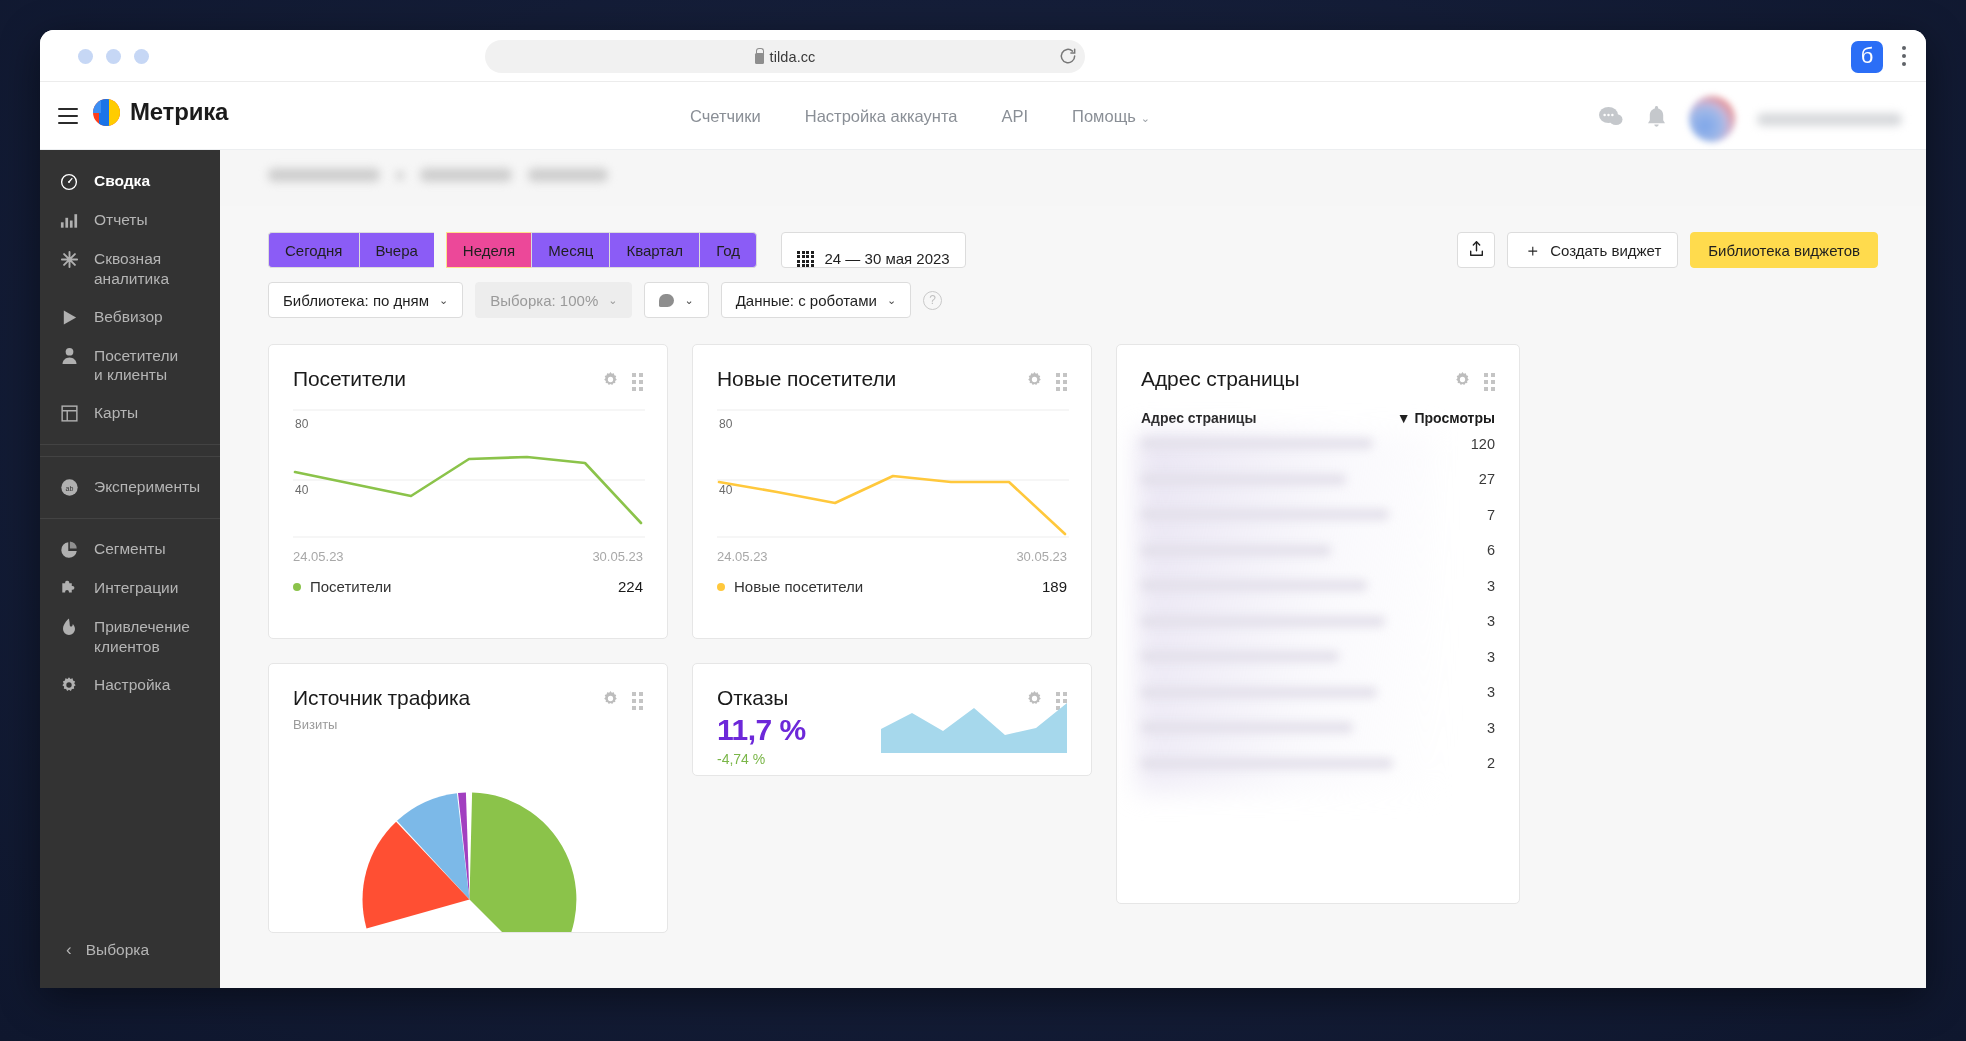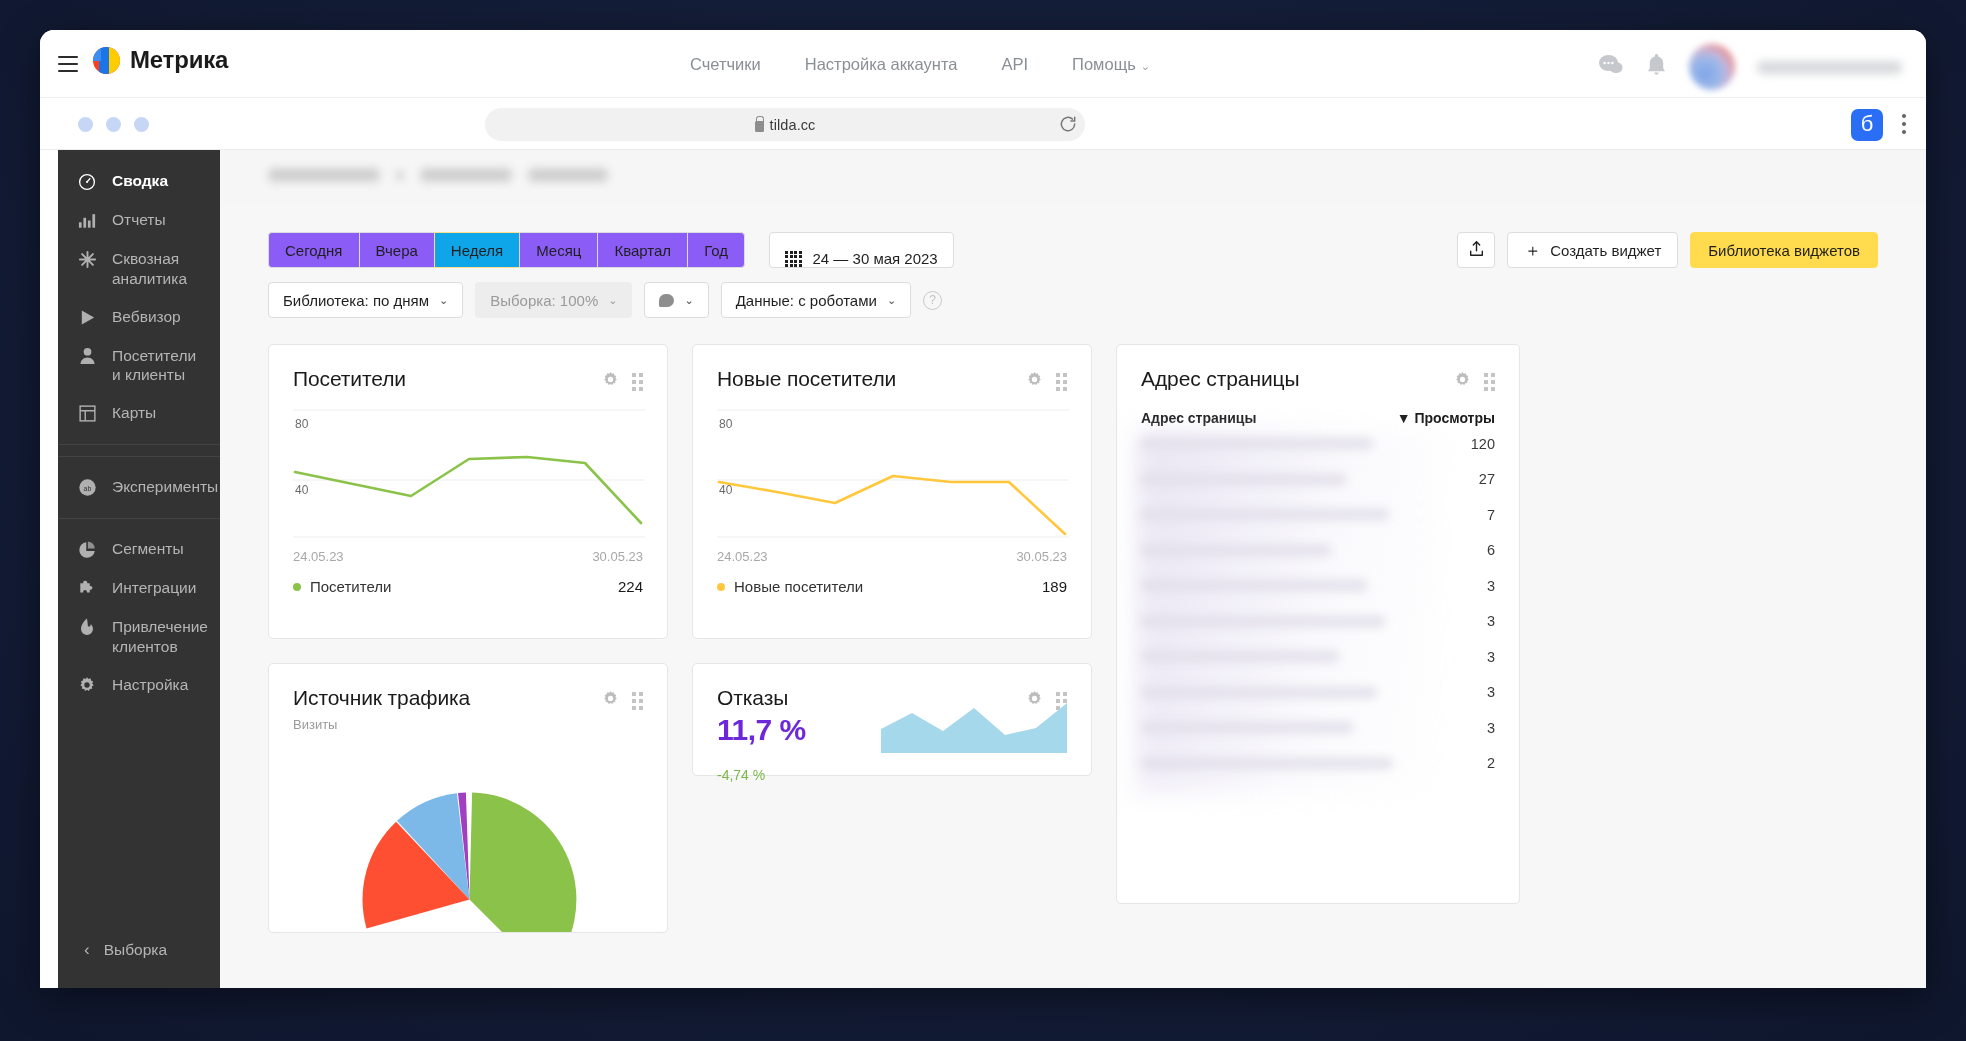--- a/index.html
+++ b/index.html
@@ -102,21 +102,20 @@
   #acct-name { width: 145px; height: 13px; border-radius: 6px; background: #d7d9dc; filter: blur(4px); }
 
   
   #body { position: relative; height: 838px; }
 
   
   #sidebar {
     position: absolute; left: 0; top: 0; width: 180px; height: 838px;
     background: #333333; color: #b8b8b8;
     padding-top: 12px;
-    margin-left: 18px;
   }
   .snav { display: block; }
   .sitem {
     display: flex; align-items: flex-start; gap: 14px;
     padding: 9px 14px 9px 18px;
     font-size: 15.5px; line-height: 1.28; color: #b5b5b5;
     cursor: pointer;
   }
   .sitem.active { color: #ffffff; font-weight: bold; }
   .sicon { width: 22px; min-width: 22px; height: 21px; display: flex; align-items: center; justify-content: center; color: #b0b0b0; }
@@ -139,21 +138,21 @@
   #toolbar { position: relative; padding: 26px 48px 0 48px; }
   .row1 { display: flex; align-items: center; }
   .seg { display: flex; }
   .seg button {
     font-family: inherit; font-size: 15px; color: #1f1f1f;
     background: #8b5cf6; border: 1px solid #dcdcdc; border-right: none;
     padding: 0 16px; height: 36px; cursor: pointer; white-space: nowrap;
   }
   .seg button:first-child { border-radius: 4px 0 0 4px; }
   .seg button:last-child { border-right: 1px solid #dcdcdc; border-radius: 0 4px 4px 0; }
-  .seg button.on { background: #0ea5e9; border-color: #ffe08a; }
+  .seg button.on { background: #ec4899; border-color: #ffe08a; margin-left: 12px; }
 
   #daterange {
     margin-left: 24px; height: 36px; display: flex; align-items: flex-end; gap: 11px;
     background: #fff; border: 1px solid #dcdcdc; border-radius: 4px; padding: 0 15px;
     font-size: 15px; color: #1f1f1f; cursor: pointer; white-space: nowrap;
   }
   .cal-grid { display: grid; grid-template-columns: repeat(4, 3px); grid-auto-rows: 3px; gap: 1.5px; }
   .cal-grid i { background: #1f1f1f; display: block; width:3px; height:3px; }
 
   #tb-right { position: absolute; right: 48px; top: 26px; display: flex; align-items: center; gap: 12px; }
@@ -219,28 +218,58 @@
   .tbl-row { display: flex; justify-content: space-between; align-items: center; height: 35.5px; font-size: 14.5px; color: #3a3a3a; }
   .url-blur { height: 11px; border-radius: 5px; background: #e3e0ea; filter: blur(5px); }
   .tbl-mask {
     position: absolute; left: 20px; top: 6px; width: 300px; height: 360px;
     background: linear-gradient(100deg, rgba(221,214,236,.65), rgba(240,238,248,.35) 60%, rgba(250,250,252,.1));
     filter: blur(13px); pointer-events: none;
   }
 
   
   .bounce-big { font-size: 30px; font-weight: bold; color: #6d28d9; letter-spacing: -.5px; }
-  .bounce-delta { font-size: 14px; color: #7ab648; margin-top: 20px; }
+  .bounce-delta { font-size: 14px; color: #7ab648; margin-top: 4px; }
 </style>
 </head>
 <body>
 
 <div id="frame">
 
   <div id="browser">
+
+    <div id="chrome">
+      <div class="traffic">
+        <i></i>
+        <i></i>
+        <i></i>
+      </div>
+
+      <div id="urlbar">
+        <span class="lock"></span>
+        <span class="host">tilda.cc</span>
+      </div>
+
+      <div id="reload">
+        <svg viewBox="0 0 24 24" fill="none" stroke="currentColor" stroke-width="1.8" stroke-linecap="round">
+          <path d="M20 12a8 8 0 1 1-2.6-5.9"></path>
+            <path d="M20 4v4.5h-4.5"></path>
+        </svg>
+      </div>
+
+      <div id="extbtn">
+        <span>б</span>
+      </div>
+
+      <div id="kebab">
+        <i></i>
+          <i></i>
+          <i></i>
+      </div>
+    </div>
 
     <div id="mheader">
       <div id="burger">
         <i></i>
           <i></i>
           <i></i>
       </div>
 
       <div id="logo">
         <span class="logo-mark">
@@ -273,50 +302,20 @@
           <svg width="21" height="24" viewBox="0 0 21 24" fill="currentColor">
             <path d="M10.5 1c-.9 0-1.6.7-1.6 1.6v.8C5.9 4.1 3.8 6.8 3.8 10v5.2L2 18.2h17l-1.8-3V10c0-3.2-2.1-5.9-5.1-6.6v-.8C12.1 1.7 11.4 1 10.5 1z"></path>
             <path d="M8.3 19.6c.2 1.3 1.2 2.2 2.2 2.2s2-.9 2.2-2.2H8.3z"></path>
           </svg>
         </span>
         <span id="avatar"></span>
         <span id="acct-name"></span>
       </div>
     </div>
 
-    <div id="chrome">
-      <div class="traffic">
-        <i></i>
-        <i></i>
-        <i></i>
-      </div>
-
-      <div id="urlbar">
-        <span class="lock"></span>
-        <span class="host">tilda.cc</span>
-      </div>
-
-      <div id="reload">
-        <svg viewBox="0 0 24 24" fill="none" stroke="currentColor" stroke-width="1.8" stroke-linecap="round">
-          <path d="M20 12a8 8 0 1 1-2.6-5.9"></path>
-            <path d="M20 4v4.5h-4.5"></path>
-        </svg>
-      </div>
-
-      <div id="extbtn">
-        <span>б</span>
-      </div>
-
-      <div id="kebab">
-        <i></i>
-          <i></i>
-          <i></i>
-      </div>
-    </div>
-
     <div id="body">
 
       <aside id="sidebar">
         <div class="snav">
           <div class="sitem active">
             <span class="sicon">
               <svg width="18" height="18" viewBox="0 0 20 20" fill="none" stroke="currentColor" stroke-width="1.5">
                   <circle cx="10" cy="10" r="8.2"></circle>
                   <path d="M10 10l3.2-3.8" stroke-linecap="round"></path>
                   <circle cx="10" cy="10" r="1" fill="currentColor" stroke="none"></circle>

